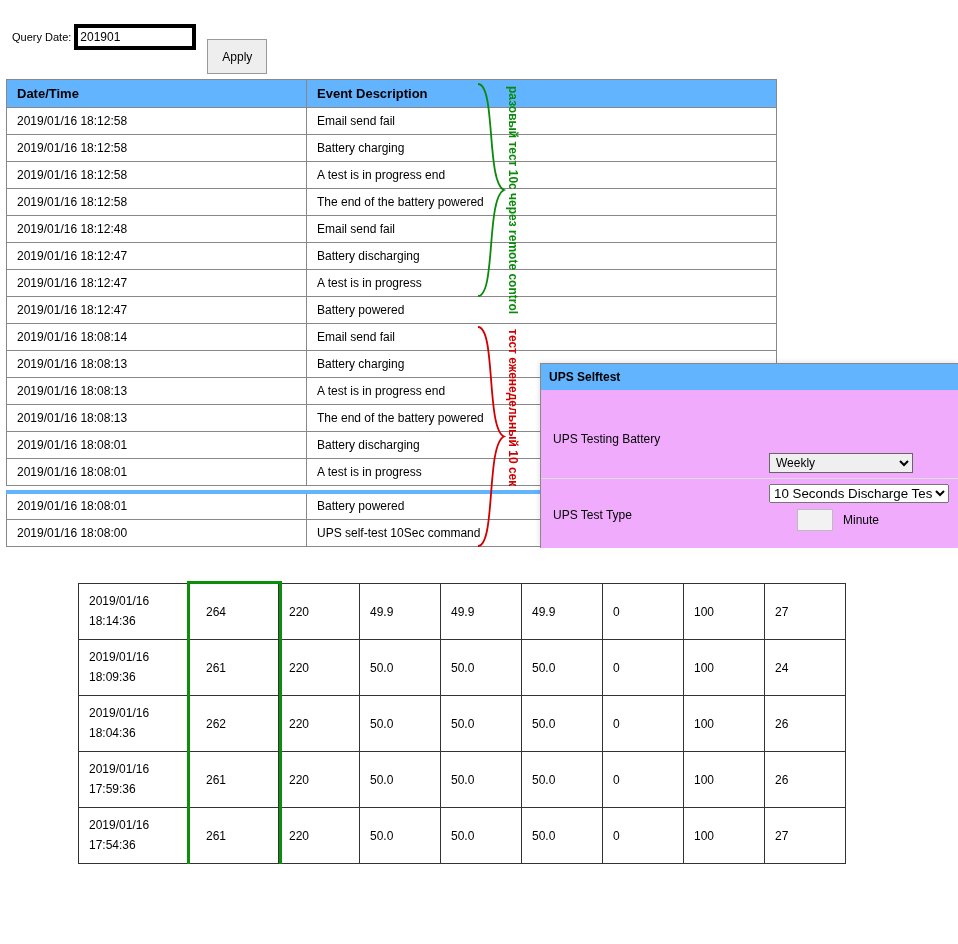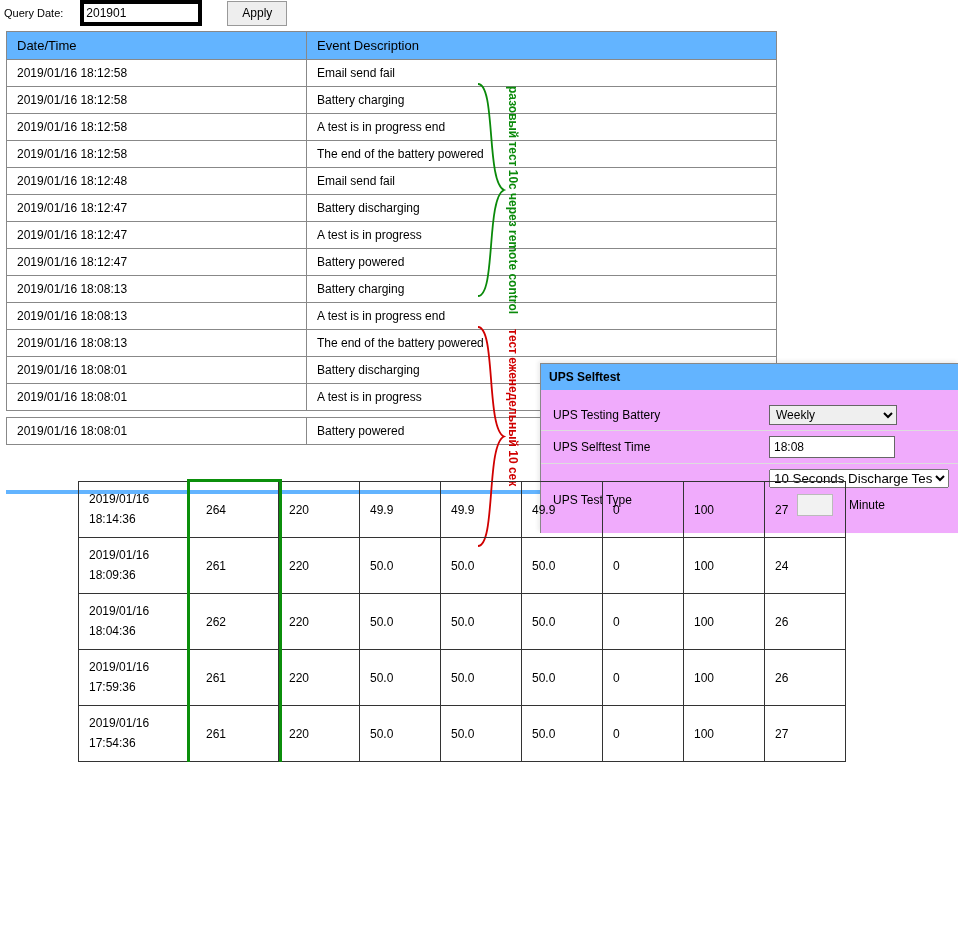--- a/index.html
+++ b/index.html
@@ -8,60 +8,61 @@
     font-family: Arial, Helvetica, sans-serif;
     font-size: 12px;
     color: #000;
     background: #fff;
     width: 958px;
     position: relative;
   }
   .top-controls {
     display: flex;
     align-items: center;
-    gap: 17px;
-    padding: 0 0 3px 4px;
+    gap: 3px;
+    padding: 0 0 3px 12px;
   }
   .top-controls label {
     font-size: 11px;
   }
   .top-controls input[type="text"] {
     font-family: inherit;
     font-size: 12px;
     border: 4px solid #000000;
     height: 18px;
     width: 110px;
     padding: 0 2px;
   }
   .top-controls button {
     font-family: inherit;
     font-size: 12px;
     background: #eee;
     border: 1px solid #999;
-    height: 25px;
+    height: 35px;
     padding: 0 14px;
     margin-left: 8px;
+    margin-top: 39px;
   }
   table.event-log {
     border-collapse: collapse;
     width: 770px;
     margin: 2px 0 0 6px;
     table-layout: fixed;
   }
   table.event-log col.col-dt { width: 300px; }
   table.event-log col.col-ev { width: 470px; }
   table.event-log th, table.event-log td {
     border: 1px solid #888;
     text-align: left;
     padding: 6px 10px;
     font-size: 12px;
   }
   table.event-log th {
     background: #63b4ff;
-    font-weight: normal;
+    font-weight: bold;
     font-size: 13px;
   }
   .highlight-band {
     position: absolute;
     left: 6px;
     width: 770px;
     height: 4px;
     background: #63b4ff;
     z-index: 0;
   }
@@ -107,33 +108,33 @@
   .st-label {
     width: 216px;
     padding-left: 12px;
   }
   .st-field select, .st-field input[type="text"] {
     font-family: inherit;
     font-size: 12px;
     border: 1px solid #666;
     height: 20px;
   }
-  .st-field select { width: 128px; padding-left: 2px; }
+  .st-field select { width: 144px; padding-left: 2px; margin-top: 48px; }
   .st-field input[type="text"] { width: 116px; padding: 0 4px; }
   .st-type-row .st-label { padding-top: 14px; }
   .st-type-fields {
     display: flex;
     flex-direction: column;
     gap: 6px;
   }
   .st-type-fields select { width: 180px; }
   .minute-line {
     display: flex;
     align-items: center;
-    gap: 16px;
+    gap: 10px;
     margin-left: 28px;
   }
   .minute-line input[type="text"] {
     width: 30px;
     background: #f2f2f2;
     border: 1px solid #bbb;
     height: 18px;
   }
   
   table.meas {
@@ -214,20 +215,24 @@
       </tr>
       <tr>
         <td>2019/01/16 18:12:47</td>
         <td>A test is in progress</td>
       </tr>
       <tr>
         <td>2019/01/16 18:12:47</td>
         <td>Battery powered</td>
       </tr>
       <tr>
+        <td>2019/01/16 18:08:14</td>
+        <td>Email send fail</td>
+      </tr>
+      <tr>
         <td>2019/01/16 18:08:13</td>
         <td>Battery charging</td>
       </tr>
       <tr>
         <td>2019/01/16 18:08:13</td>
         <td>A test is in progress end</td>
       </tr>
       <tr>
         <td>2019/01/16 18:08:13</td>
         <td>The end of the battery powered</td>
@@ -247,20 +252,24 @@
 
 <table class="event-log" style="margin-top:6px">
   <colgroup>
       <col class="col-dt">
       <col class="col-ev">
     </colgroup>
   <tbody id="evt-after">
       <tr>
         <td>2019/01/16 18:08:01</td>
         <td>Battery powered</td>
+      </tr>
+      <tr>
+        <td>2019/01/16 18:08:00</td>
+        <td>UPS self-test 10Sec command</td>
       </tr>
     </tbody>
 </table>
 
 <svg class="brace" id="brace-green" width="40" height="216" style="left: 476px; top: 82px;">
   <path d="M2 2 C20 2 10 100 28 108 C10 116 20 214 2 214" stroke="#0a8a0a" stroke-width="1.8" fill="none"></path>
 </svg>
 <div class="annotation green" id="ann-green" style="left: 506px; top: 86px; height: 208px;">разовый тест 10с через remote control</div>
 
 <svg class="brace" id="brace-red" width="40" height="223" style="left: 476px; top: 325px;">
@@ -270,26 +279,20 @@
 
 <div class="selftest-panel">
   <div class="selftest-header">UPS Selftest</div>
   <div class="selftest-body">
     <div class="st-row">
       <div class="st-label">UPS Testing Battery</div>
       <div class="st-field">
         <select>
           <option>Weekly</option>
         </select>
-      </div>
-    </div>
-    <div class="st-row">
-      <div class="st-label">UPS Selftest Time</div>
-      <div class="st-field">
-        <input type="text" value="18:08" style="">
       </div>
     </div>
     <div class="st-row st-type-row">
       <div class="st-label">UPS Test Type</div>
       <div class="st-type-fields">
         <select>
           <option>10 Seconds Discharge Test</option>
         </select>
         <div class="minute-line">
           <input type="text" value="" style="">

